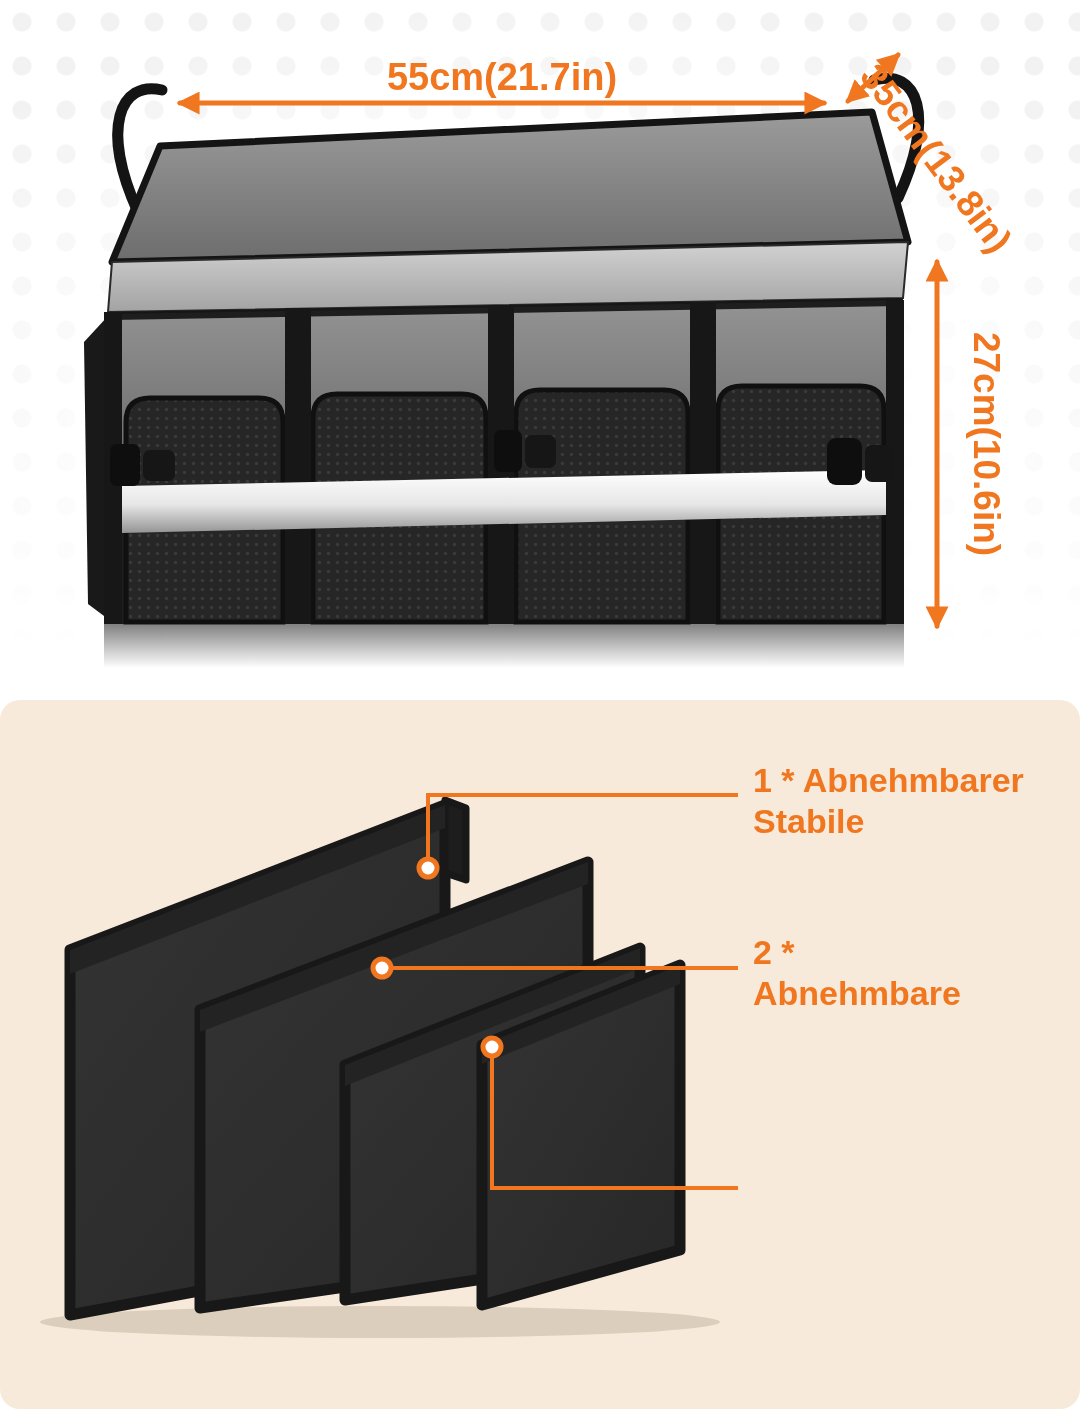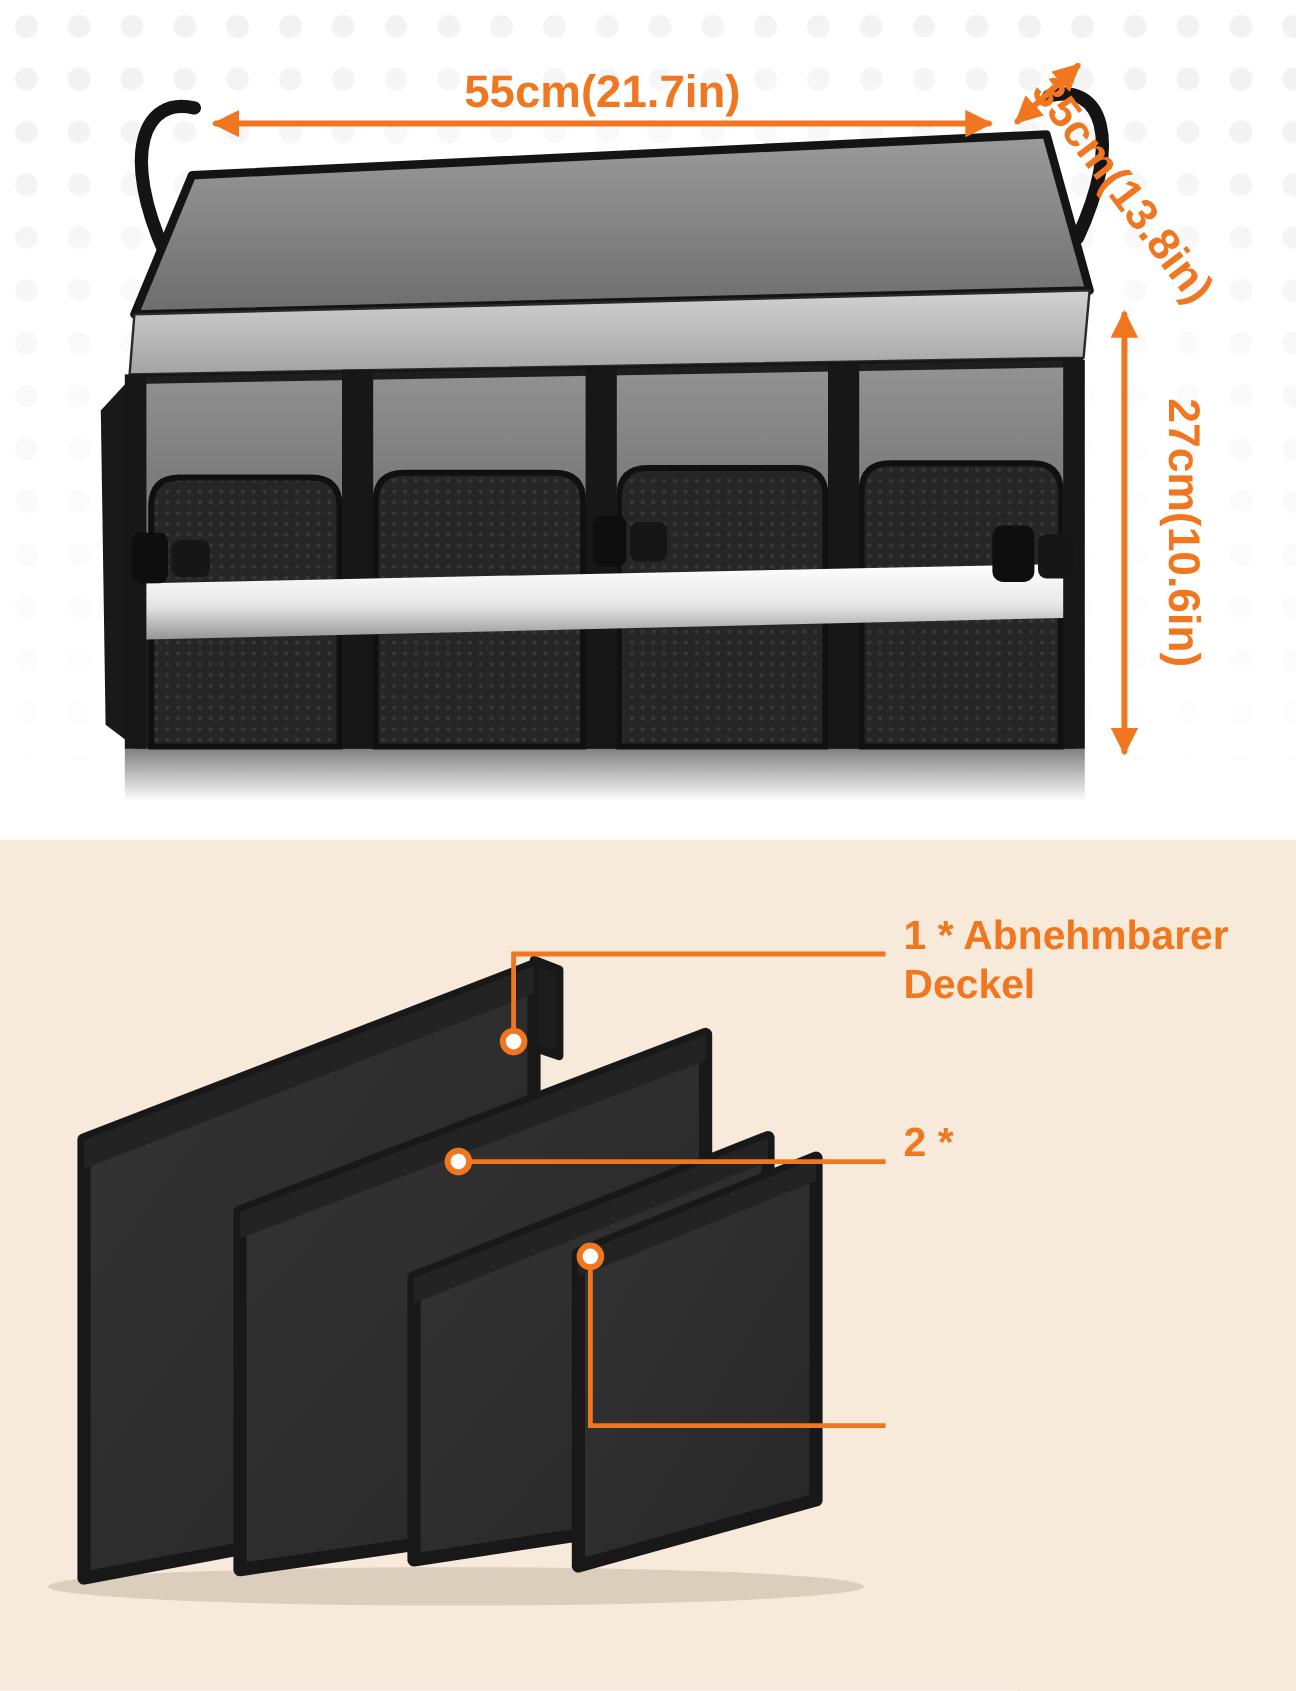--- a/index.html
+++ b/index.html
@@ -20,21 +20,21 @@
     background:radial-gradient(ellipse 760px 420px at 50% 58%, #ffffff 45%, rgba(255,255,255,0) 100%),
                linear-gradient(to bottom, rgba(255,255,255,0) 55%, #ffffff 92%);}
   .scene{position:absolute;inset:0;z-index:2;}
 
   .dim{position:absolute;z-index:3;color:var(--accent);font-weight:bold;white-space:nowrap;}
   .dim-width{left:502px;top:56px;font-size:38px;transform:translateX(-50%);}
   .dim-depth{left:868px;top:48px;font-size:37px;transform-origin:0 50%;transform:rotate(53deg);}
   .dim-height{left:986px;top:444px;font-size:37px;transform:translate(-50%,-50%) rotate(90deg);}
 
   
-  .bottom{position:relative;width:1080px;height:709px;background:var(--bottom-bg);overflow:hidden;}
+  .bottom{position:relative;width:1080px;height:709px;background:var(--bottom-bg);overflow:hidden;border-radius:20px;}
   .panels{position:absolute;inset:0;z-index:1;}
   .callout{position:absolute;z-index:2;color:var(--accent);font-weight:bold;
     font-size:34px;line-height:1.22;white-space:nowrap;}
   .c1{left:753px;top:60px;}
   .c2{left:753px;top:232px;}
   .c3{left:753px;top:452px;}
 
   
   .accent-stroke{stroke:var(--accent);}
   .accent-fill{fill:var(--accent);}
@@ -181,23 +181,24 @@
       </g>
       <g fill="#ffffff" stroke-width="5">
         <circle class="accent-stroke" cx="428" cy="168" r="9"></circle>
         <circle class="accent-stroke" cx="382" cy="268" r="9"></circle>
         <circle class="accent-stroke" cx="492" cy="347" r="9"></circle>
       </g>
     </svg>
 
     <div class="callout c1">
       <span>1 * Abnehmbarer</span><br>
-      <span>Deckel</span>
+      <span>Stabile</span>
     </div>
     <div class="callout c2">
       <span>2 *</span><br>
+      <span>Abnehmbare</span>
     </div>
     <div class="callout c3">
       <br>
     </div>
   </section>
 
 </div>
 
 </body></html>

